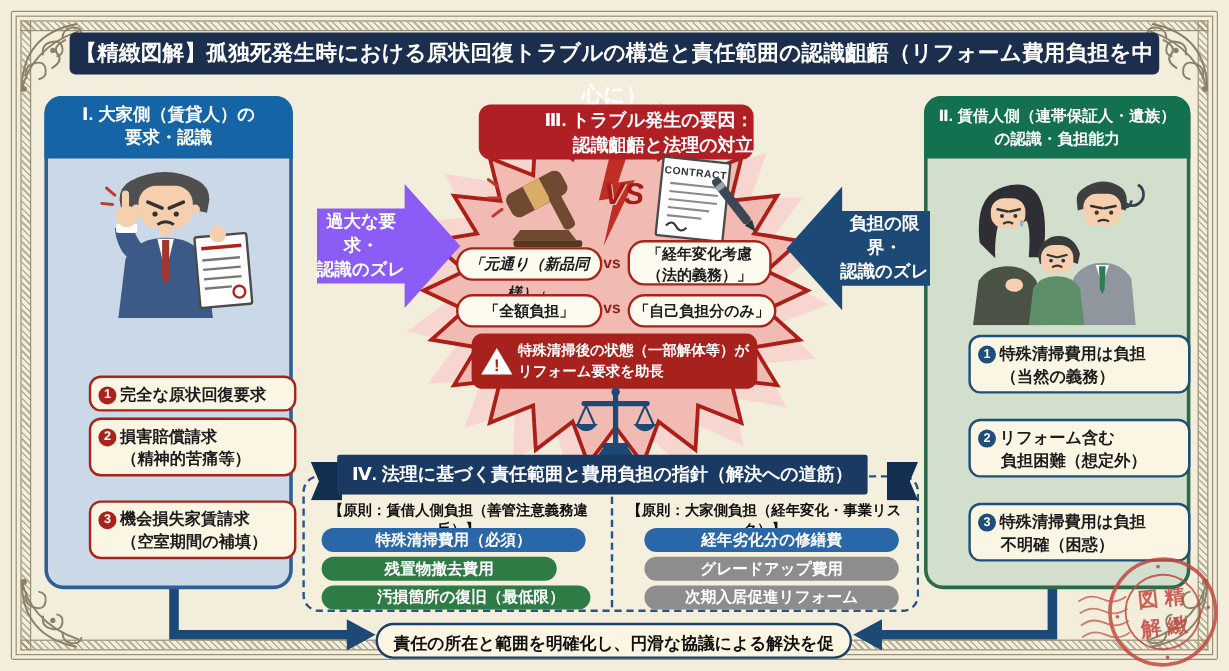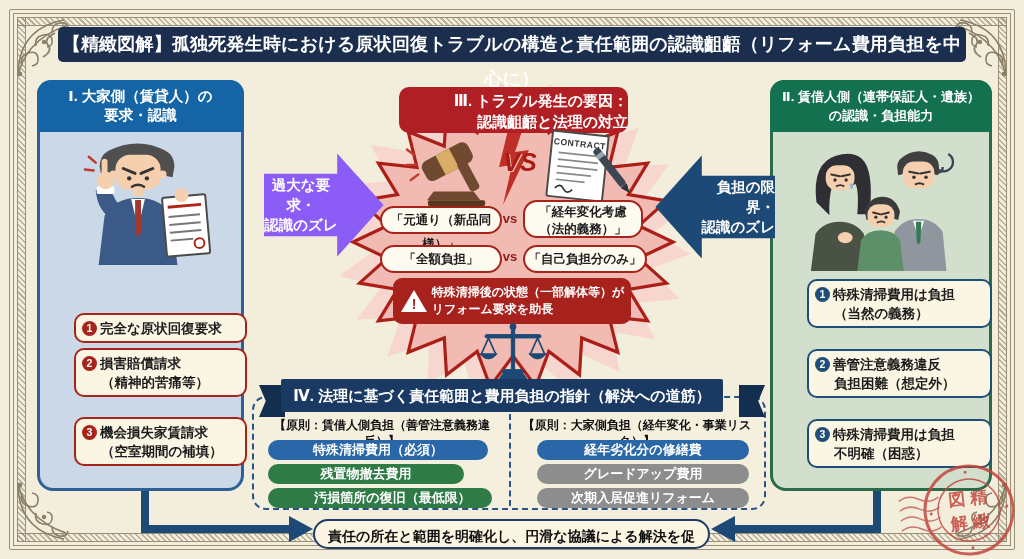--- a/index.html
+++ b/index.html
@@ -32,21 +32,21 @@
          line-height:15px;text-align:center;margin-right:3px;vertical-align:1px;}
   .badge-red{background:#a8241b;}
   .badge-navy{background:#1f4e79;}
   
   .big-arrow{color:#fff;font-size:14.5px;line-height:20px;display:flex;align-items:center;}
   .arrow-red{left:236px;top:145px;width:122px;height:120px;background:#8b5cf6;
      clip-path:polygon(0 24%,60% 24%,60% 7%,98% 50%,60% 93%,60% 76%,0 76%);margin-left:28px;}
   .arrow-red .t{width:74px;text-align:center;}
   .arrow-navy{left:653px;top:147px;width:122px;height:120px;background:#1d4976;
      clip-path:polygon(100% 24%,40% 24%,40% 7%,2% 50%,40% 93%,40% 76%,100% 76%);justify-content:flex-end;}
-  .arrow-navy .t{width:76px;text-align:right;margin-left:32px;}
+  .arrow-navy .t{width:76px;text-align:center;margin-left:32px;}
   
   .c3-head{left:399px;top:87px;width:229px;height:46px;background:#b01f23;border-radius:10px;color:#fff;
            font-size:15px;line-height:21px;text-align:right;padding-top:3px;box-sizing:border-box;}
   .vs-big{left:497px;top:148px;width:46px;font-size:25px;font-style:italic;color:#a81c15;text-align:center;
           text-shadow:1px 1px 0 #f1bbb3;}
   .cpill{background:#fdfaf0;border:2px solid #a8241b;border-radius:14px;font-size:12.5px;text-align:center;}
   .vs-small{font-size:13px;color:#8b1d16;text-align:center;}
   .warnbox{left:393px;top:278px;width:238px;height:46px;background:#a7221d;border-radius:9px;color:#fff;
            display:flex;align-items:center;justify-content:center;font-size:12px;line-height:17px;}
   
@@ -248,21 +248,21 @@
       <circle cx="90" cy="82" r="1.7" fill="#333"></circle>
         <circle cx="101" cy="82" r="1.7" fill="#333"></circle>
       <path d="M91,88 q5,-3 9,0" stroke="#333" stroke-width="2" fill="none"></path>
       <path d="M70,140 l4,-33 q6,-11 21,-11 q15,0 21,11 l4,33 z" fill="#5d8f68"></path>
     </svg>
     <div class="abs item item-navy" style="left:34px;top:196px;width:170px;">
       <span class="badge badge-navy">1</span><span>特殊清掃費用は負担</span>
       <span class="l2">（当然の義務）</span>
     </div>
     <div class="abs item item-navy" style="left:34px;top:266px;width:170px;">
-      <span class="badge badge-navy">2</span><span>善管注意義務違反</span>
+      <span class="badge badge-navy">2</span><span>リフォーム含む</span>
       <span class="l2">負担困難（想定外）</span>
     </div>
     <div class="abs item item-navy" style="left:34px;top:336px;width:170px;">
       <span class="badge badge-navy">3</span><span>特殊清掃費用は負担</span>
       <span class="l2">不明確（困惑）</span>
     </div>
   </div>
 
   <div class="abs big-arrow arrow-red">
     <div class="t">
@@ -302,21 +302,21 @@
       <path d="M24,27 H66 M24,34 H66 M24,41 H66 M24,48 H60 M24,55 H54" stroke="#8a8a8a" stroke-width="1.8"></path>
       <path d="M24,64 q5,-6 9,0 t9,0" stroke="#333" stroke-width="1.8" fill="none"></path>
     </g>
     <g transform="rotate(-38 82 44)">
       <rect x="78" y="14" width="8" height="48" rx="3" fill="#3d4754"></rect>
       <rect x="78" y="20" width="8" height="5" fill="#9aa4af"></rect>
       <polygon points="78,62 86,62 82,72" fill="#2b333d"></polygon>
     </g>
   </svg>
 
-  <div class="abs cpill" style="left:380px;top:206px;width:118px;height:24px;line-height:24px;">「元通り（新品同様）」</div>
+  <div class="abs cpill" style="left:380px;top:206px;width:118px;height:24px;line-height:24px;font-style:italic;">「元通り（新品同様）」</div>
   <div class="abs vs-small" style="left:498px;top:211px;width:24px;">vs</div>
   <div class="abs cpill" style="left:523px;top:200px;width:120px;height:38px;line-height:17px;padding-top:2px;box-sizing:border-box;">
     <span style="display:block">「経年変化考慮</span>
     <span style="display:block">（法的義務）」</span>
   </div>
   <div class="abs cpill" style="left:380px;top:245px;width:118px;height:24px;line-height:24px;">「全額負担」</div>
   <div class="abs vs-small" style="left:498px;top:249px;width:24px;">vs</div>
   <div class="abs cpill" style="left:523px;top:245px;width:120px;height:24px;line-height:24px;">「自己負担分のみ」</div>
 
   <div class="abs warnbox">

